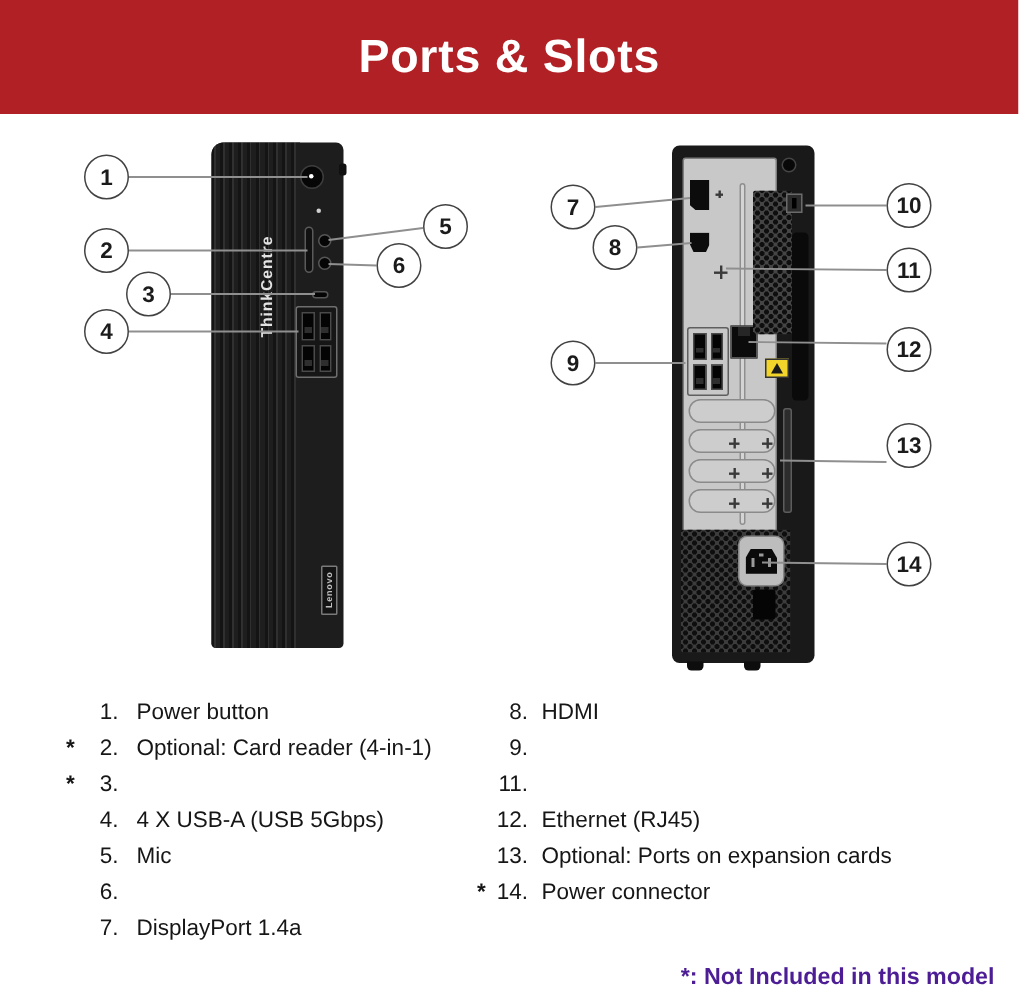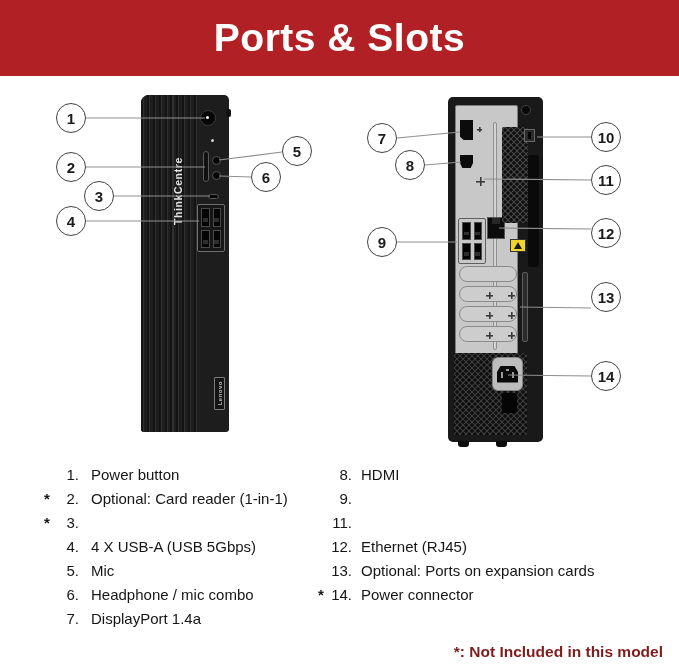--- a/index.html
+++ b/index.html
@@ -1,20 +1,20 @@
 <!DOCTYPE html>
 <html><head>
 <meta charset="utf-8">
 <style>
   * { margin:0; padding:0; box-sizing:border-box; }
   html,body { width:679px; height:666px; background:#fff; font-family:"Liberation Sans", sans-serif; overflow:hidden; position:relative; }
 
   
   .banner { position:absolute; left:0; top:0; width:679px; height:76px; background:#b02025; display:flex; align-items:center; justify-content:center; }
-  .banner h1 { color:#fff; font-size:39px; font-weight:700; letter-spacing:0.5px; }
+  .banner h1 { color:#fff; font-size:31px; font-weight:700; letter-spacing:0.5px; }
 
   
   .diagram { position:absolute; left:0; top:76px; width:679px; height:384px; }
   .lines { position:absolute; left:0; top:0; width:679px; height:384px; pointer-events:none; }
 
   
   .callout { position:absolute; width:30px; height:30px; border-radius:50%; background:#fff; border:1.6px solid #424242; display:flex; align-items:center; justify-content:center; font-size:15px; font-weight:700; color:#1b1b1b; z-index:5; }
 
   
   .front-tower { position:absolute; left:141px; top:19px; width:88px; height:337px; background:#1d1d1d; border-radius:8px 5px 3px 3px; }
@@ -75,21 +75,21 @@
 
   
   .legend-col { position:absolute; top:462px; }
   .legend-left { left:44px; }
   .legend-right { left:318px; }
   .lrow { display:flex; align-items:center; height:24px; font-size:15px; color:#161616; }
   .lrow .star { width:13px; font-weight:700; }
   .lrow .num { width:22px; text-align:right; margin-right:12px; }
   .legend-right .lrow .star { width:12px; }
   .legend-right .lrow .num { margin-right:9px; }
-  .footnote { position:absolute; right:16px; top:643px; font-size:15.5px; font-weight:700; color:#7f1d1d; }
+  .footnote { position:absolute; right:16px; top:643px; font-size:15.5px; font-weight:700; color:#4c1d95; }
 </style>
 </head>
 <body>
 
 <div class="banner">
   <h1>Ports &amp; Slots</h1>
 </div>
 
 <div class="diagram">
 
@@ -204,40 +204,39 @@
 
 <div class="legend-col legend-left">
   <div class="lrow">
       <span class="star"></span>
       <span class="num">1.</span>
       <span class="txt">Power button</span>
     </div>
   <div class="lrow">
       <span class="star">*</span>
       <span class="num">2.</span>
-      <span class="txt">Optional: Card reader (1-in-1)</span>
+      <span class="txt">Optional: Card reader (4-in-1)</span>
     </div>
   <div class="lrow">
       <span class="star">*</span>
       <span class="num">3.</span>
     </div>
   <div class="lrow">
       <span class="star"></span>
       <span class="num">4.</span>
       <span class="txt">4 X USB-A (USB 5Gbps)</span>
     </div>
   <div class="lrow">
       <span class="star"></span>
       <span class="num">5.</span>
       <span class="txt">Mic</span>
     </div>
   <div class="lrow">
       <span class="star"></span>
       <span class="num">6.</span>
-      <span class="txt">Headphone / mic combo</span>
     </div>
   <div class="lrow">
       <span class="star"></span>
       <span class="num">7.</span>
       <span class="txt">DisplayPort 1.4a</span>
     </div>
 </div>
 
 <div class="legend-col legend-right">
   <div class="lrow">

